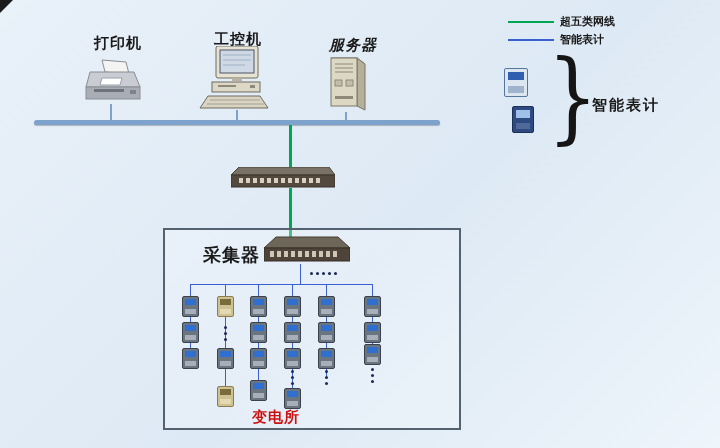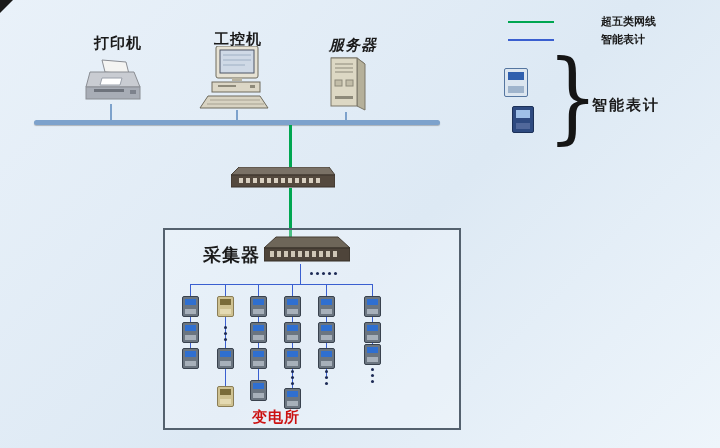--- a/index.html
+++ b/index.html
@@ -3,21 +3,21 @@
 <meta charset="utf-8">
 <style>
   html,body { margin:0; padding:0; }
   .canvas {
     position:relative; width:720px; height:448px; overflow:hidden;
     background:linear-gradient(135deg,#e9f1f9 0%,#dde9f4 55%,#eef5fb 100%);
     font-family:"DejaVu Sans", sans-serif; color:#1a1a1a;
   }
   .abs { position:absolute; }
   .lbl { position:absolute; font-weight:bold; font-size:15px; letter-spacing:1px; }
-  .legend-label { position:absolute; font-size:11px; font-weight:bold;margin-left:41px; }
+  .legend-label { position:absolute; font-size:11px; font-weight:bold; }
   .bus { position:absolute; background:#7da2cc; border-radius:3px; box-shadow:0 1px 1px rgba(0,0,0,.25); }
   .wire { position:absolute; }
   .wire-green { background:#00a651; }
   .wire-blue  { background:#3a5fd0; }
   .wire-gray  { background:#7da2cc; }
   .legend-line { position:absolute; height:2px; width:46px; }
 
   .box {
     position:absolute; left:163px; top:228px; width:294px; height:198px;
     border:2px solid #54616e; background:rgba(250,252,255,0.30);

